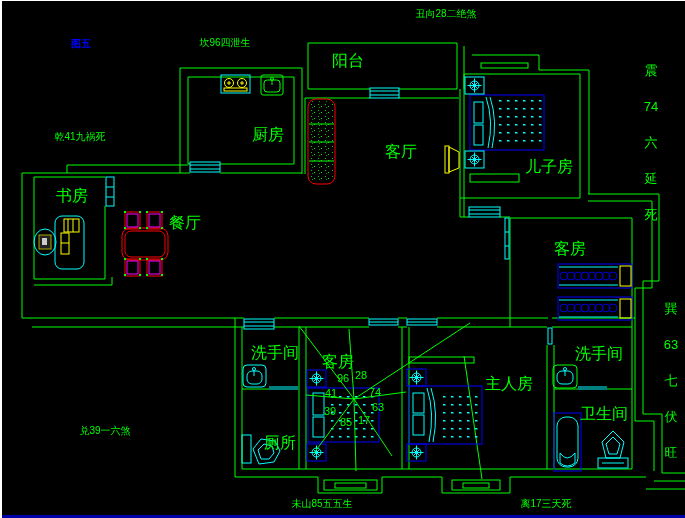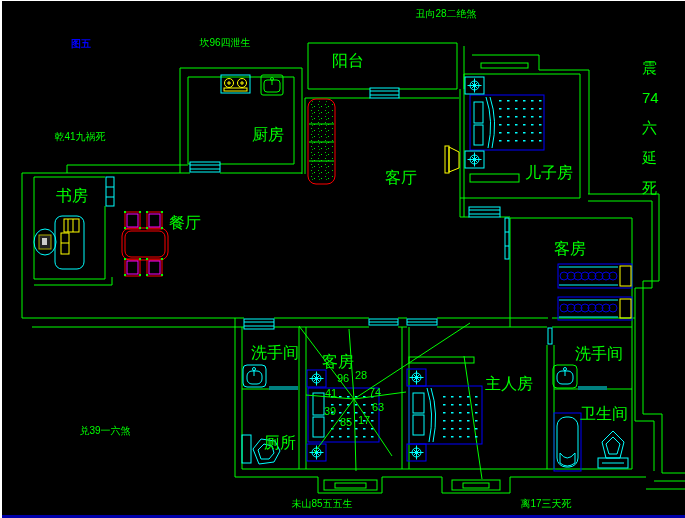--- a/index.html
+++ b/index.html
@@ -2,22 +2,22 @@
 <html><head>
 <meta charset="utf-8">
 <style>
   html,body{margin:0;padding:0;background:#000;}
   .canvas{position:relative;width:685px;height:518px;background:#000;overflow:hidden;
           border-left:2px solid #fff;border-top:1px solid #fff;box-sizing:border-box;
           font-family:"Liberation Sans", sans-serif;}
   .canvas svg{position:absolute;left:0;top:0;}
   .lbl{position:absolute;color:#00ff00;font-size:16px;white-space:nowrap;transform:translateX(-50%);line-height:1;}
   .plbl{position:absolute;color:#00ff00;font-size:10px;white-space:nowrap;transform:translateX(-50%);line-height:1;}
-  .vlbl{position:absolute;color:#00ff00;font-size:15px;width:18px;line-height:30px;
-        word-break:break-all;text-align:left;}
+  .vlbl{position:absolute;color:#00ff00;font-size:13px;width:18px;line-height:36px;
+        word-break:break-all;text-align:center;}
   .fig{position:absolute;color:#0000ff;font-size:10px;font-weight:bold;white-space:nowrap;transform:translateX(-50%);line-height:1;}
   .bottombar{position:absolute;left:0;bottom:0;width:685px;height:3px;background:#0000aa;}
   .w{stroke:#00ff00;fill:none;stroke-width:1;}
   .cy{stroke:#00ffff;fill:none;stroke-width:1;}
   .bl{stroke:#0000ff;fill:none;stroke-width:1;}
   .rd{stroke:#ff0000;fill:none;stroke-width:1;}
   .mg{stroke:#ff00ff;fill:none;stroke-width:1;}
   .yl{stroke:#ffff00;fill:none;stroke-width:1;}
   .db{stroke:#0000dd;fill:none;stroke-width:1;}
   .cnum{fill:#00ff00;font-family:"Liberation Sans",sans-serif;font-size:11px;text-anchor:middle;}
@@ -303,25 +303,26 @@
 
 <div class="fig" style="left:79px;top:38px">图五</div>
 
 <div class="plbl" style="left:223px;top:37px">坎96四泄生</div>
 <div class="plbl" style="left:444px;top:8px">丑向28二绝煞</div>
 <div class="plbl" style="left:78px;top:131px">乾41九祸死</div>
 <div class="plbl" style="left:103px;top:425px">兑39一六煞</div>
 <div class="plbl" style="left:320px;top:498px">未山85五五生</div>
 <div class="plbl" style="left:544px;top:498px">离17三天死</div>
 <div class="vlbl" style="left:640px;top:52px">震74六延死</div>
+<div class="vlbl" style="left:660px;top:290px">巽63七伏旺</div>
 
 <div class="lbl" style="left:346px;top:52px">阳台</div>
 <div class="lbl" style="left:266px;top:126px">厨房</div>
-<div class="lbl" style="left:399px;top:169px">客厅</div>
-<div class="lbl" style="left:547px;top:164px">儿子房</div>
+<div class="lbl" style="left:399px;top:143px">客厅</div>
+<div class="lbl" style="left:547px;top:158px">儿子房</div>
 <div class="lbl" style="left:70px;top:187px">书房</div>
 <div class="lbl" style="left:183px;top:214px">餐厅</div>
 <div class="lbl" style="left:568px;top:240px">客房</div>
 <div class="lbl" style="left:336px;top:353px">客房</div>
 <div class="lbl" style="left:273px;top:344px">洗手间</div>
 <div class="lbl" style="left:278px;top:434px">厕所</div>
 <div class="lbl" style="left:507px;top:375px">主人房</div>
 <div class="lbl" style="left:597px;top:345px">洗手间</div>
 <div class="lbl" style="left:602px;top:405px">卫生间</div>
 

